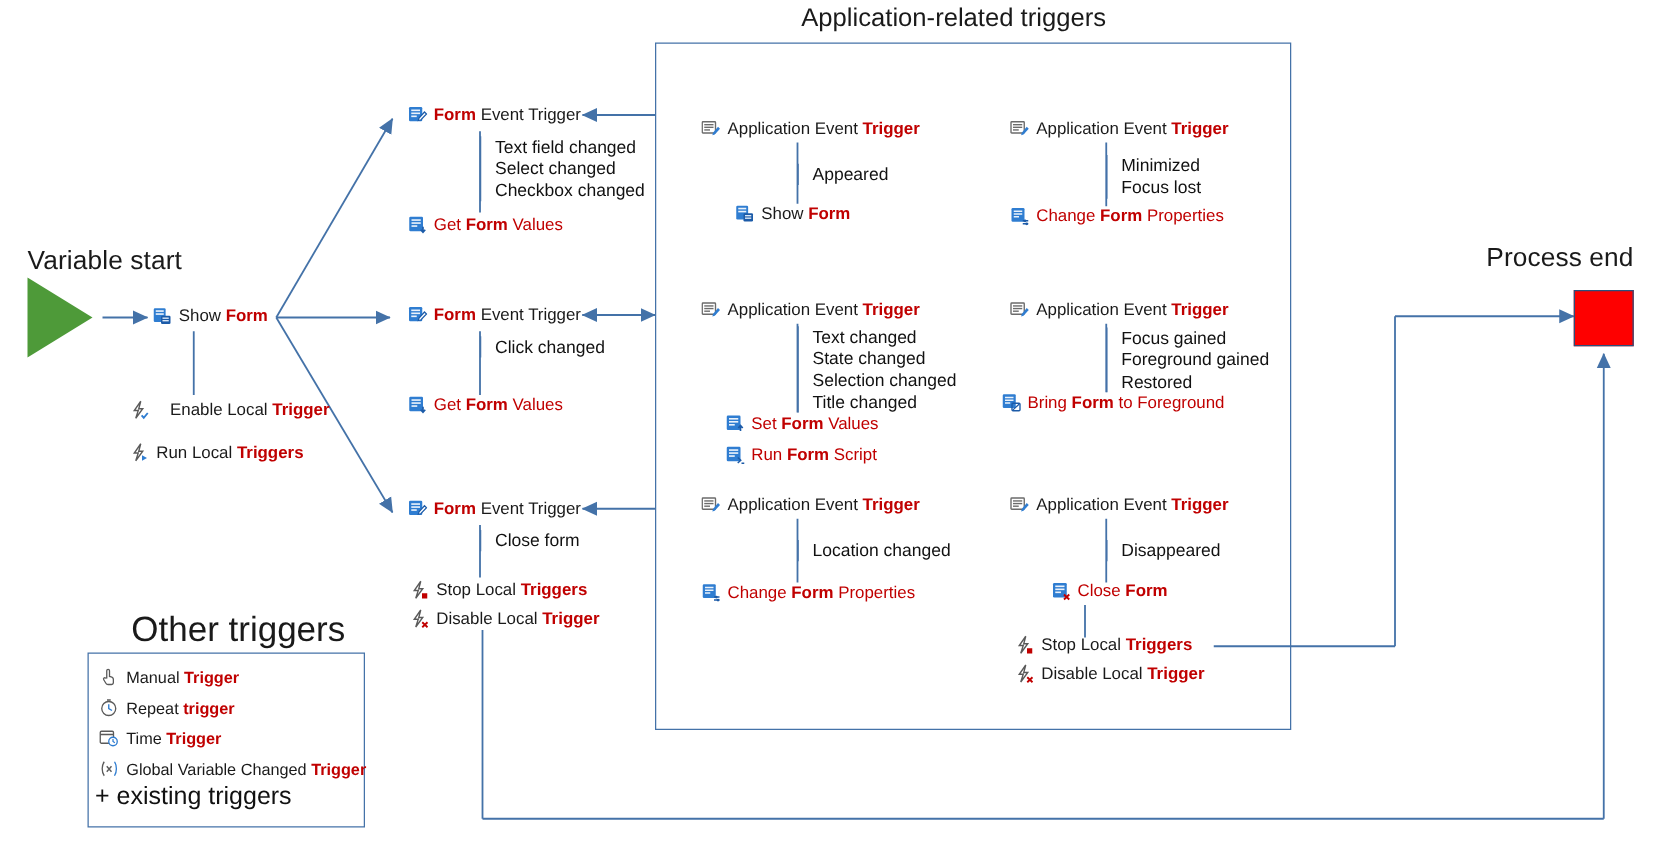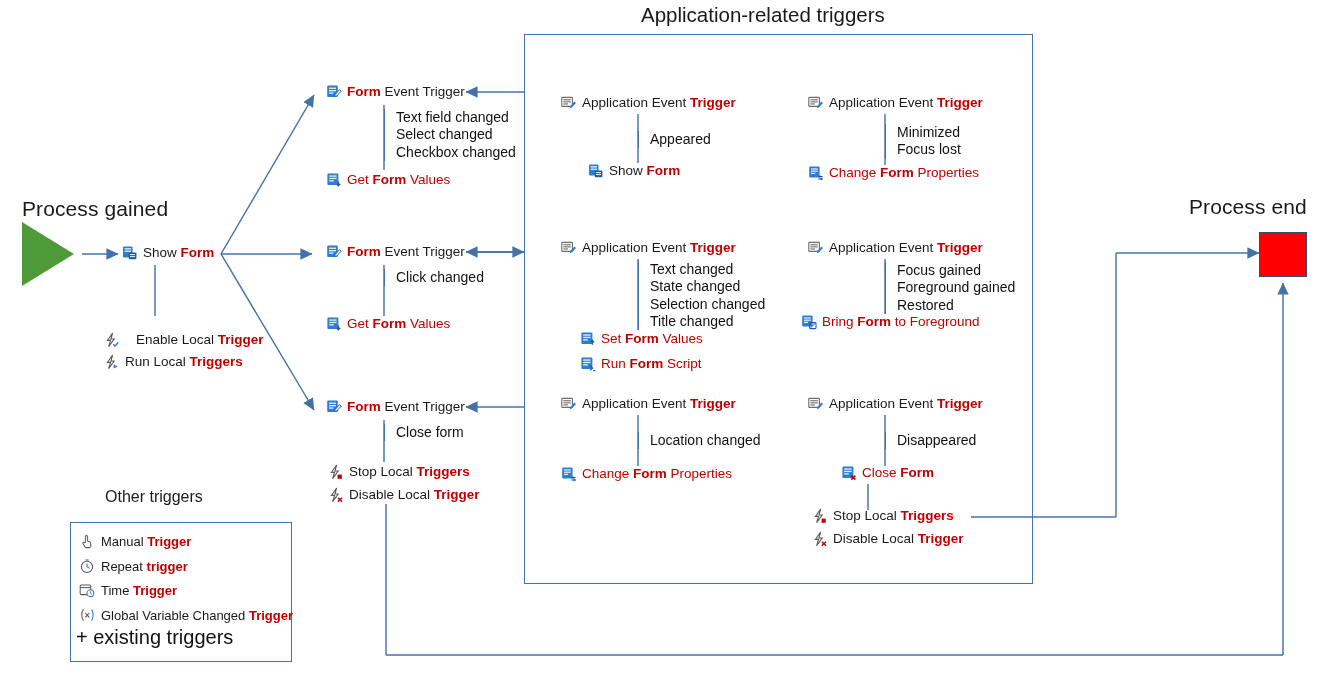--- a/index.html
+++ b/index.html
@@ -144,23 +144,23 @@
 
       <line x1="971" y1="517" x2="1116" y2="517"></line>
       <line x1="1116" y1="517" x2="1116" y2="253"></line>
       <line x1="1116" y1="253" x2="1259" y2="253" marker-end="url(#ah)"></line>
     </g>
   </svg>
 
   <div class="bigbox" style="left:524px;top:34px;width:507px;height:548px;"></div>
 
   <div class="section-title" style="left:641px;top:3px;">Application-related triggers</div>
-  <div class="big-label" style="left:22px;top:197px;">Process gained</div>
+  <div class="big-label" style="left:22px;top:197px;">Variable start</div>
   <div class="big-label" style="left:1189px;top:195px;">Process end</div>
-  <div class="section-title" style="left:105px;top:488px;font-size:16px;">Other triggers</div>
+  <div class="section-title" style="left:105px;top:488px;font-size:28px;">Other triggers</div>
 
   <div class="start-tri" style="left:22px;top:222px;"></div>
   <div class="end-sq" style="left:1259px;top:232px;width:46px;height:43px;"></div>
 
   <div class="node" style="left:122px;top:245px;">
     <span class="ic">
       <svg viewBox="0 0 16 16" width="16" height="16">
           <rect x="1" y="1.5" width="9.5" height="11" rx="1" fill="#2f7dd1"></rect>
           <rect x="2.6" y="3.2" width="6.4" height="1.3" fill="#eaf2fb"></rect>
           <rect x="2.6" y="5.6" width="6.4" height="1.3" fill="#eaf2fb"></rect>
@@ -174,21 +174,21 @@
 
   <div class="node" style="left:104px;top:314px;margin-top:40px;">
     <span class="ic">
       <svg viewBox="0 0 16 16" width="16" height="16">
           <path d="M8.6 1 L3.4 8.4 L6.6 8.4 L4.6 14.6 L10.2 7 L7 7 Z" fill="none" stroke="#5a5a5a" stroke-width="1.1"></path>
           <path d="M9.6 10.2 L13.6 12.4 L9.6 14.6 Z" fill="#2f7dd1"></path>
         </svg>
     </span>
     <span class="txt"><span class="g">Run Local </span><span class="b">Triggers</span></span>
   </div>
-  <div class="node" style="left:104px;top:332px;gap:16px;">
+  <div class="node" style="left:104px;top:320px;gap:16px;">
     <span class="ic">
       <svg viewBox="0 0 16 16" width="16" height="16">
           <path d="M8.6 1 L3.4 8.4 L6.6 8.4 L4.6 14.6 L10.2 7 L7 7 Z" fill="none" stroke="#5a5a5a" stroke-width="1.1"></path>
           <path d="M9.3 12.3 L11 14.2 L14.2 10.4" fill="none" stroke="#2f7dd1" stroke-width="1.5"></path>
         </svg>
     </span>
     <span class="txt"><span class="g">Enable Local </span><span class="b">Trigger</span></span>
   </div>
 
   <div class="node" style="left:326px;top:84px;">

